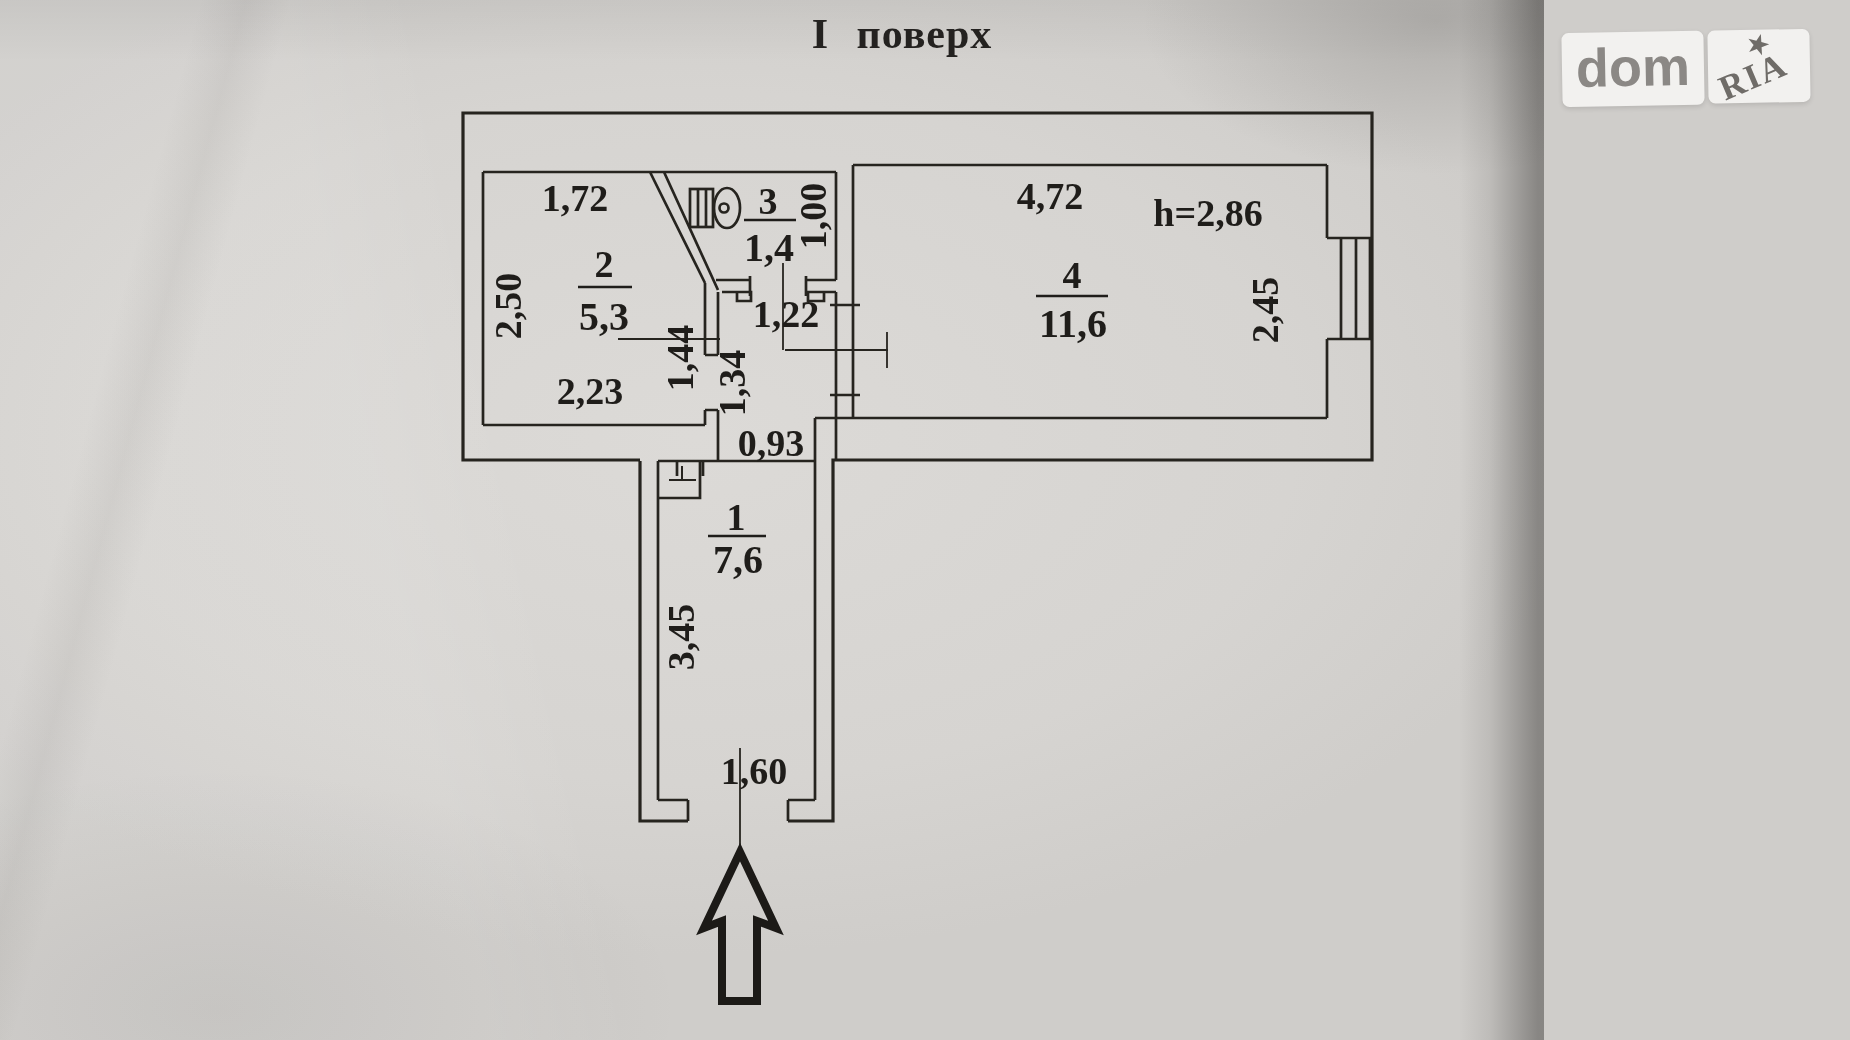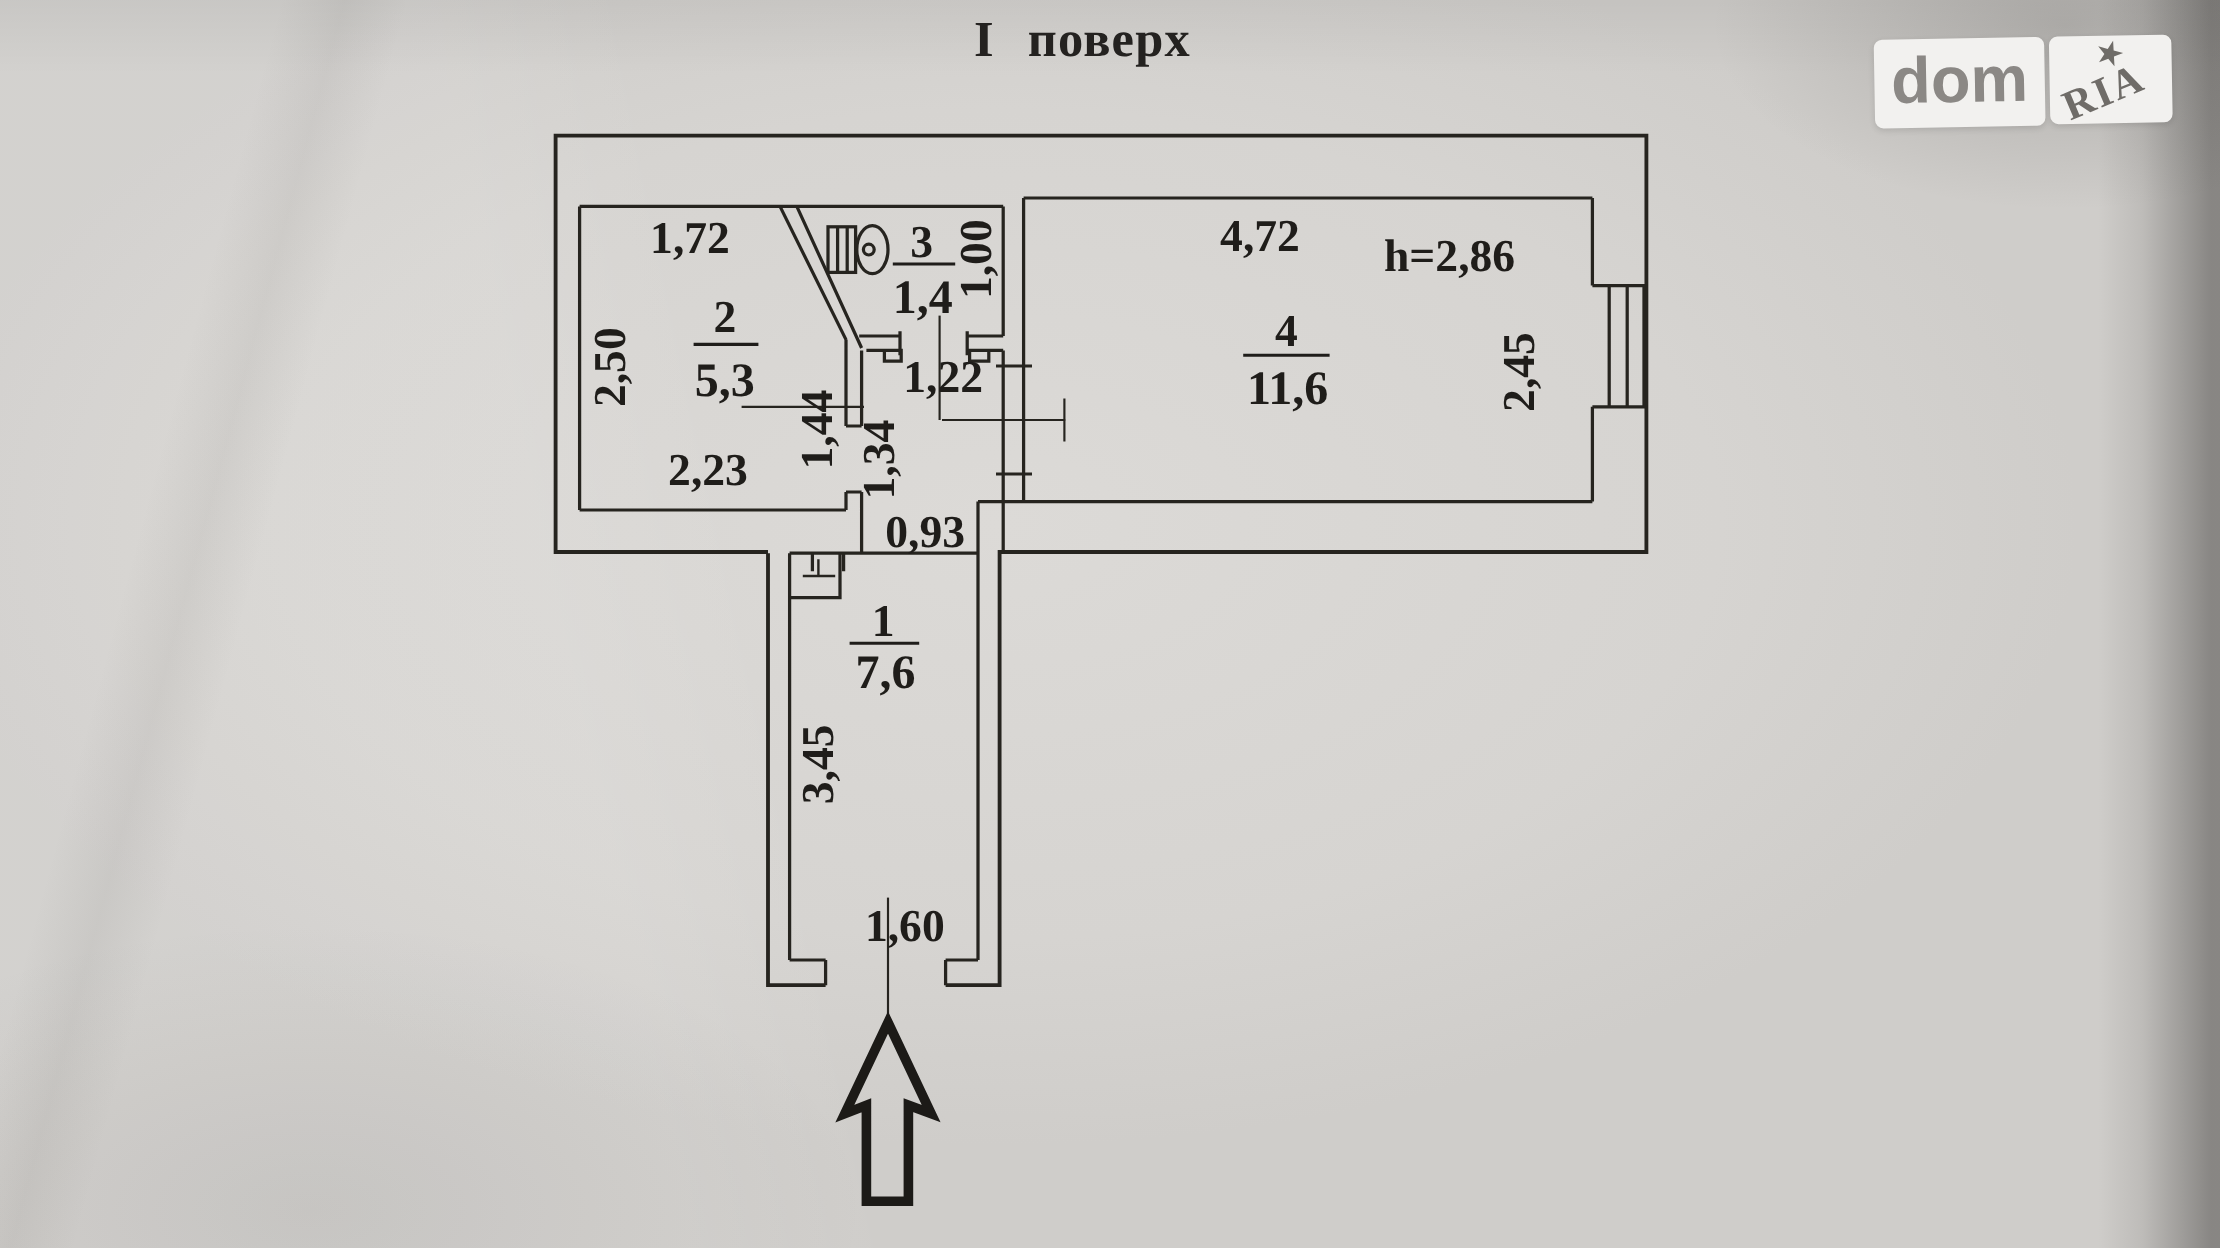--- a/index.html
+++ b/index.html
@@ -2,21 +2,21 @@
 <html><head>
 <meta charset="utf-8">
 <style>
   html,body{margin:0;padding:0;}
   body{
     width:1850px;height:1040px;overflow:hidden;
     font-family:"Liberation Serif","DejaVu Serif",serif;
     background:#cfcdca;
   }
   .page{
-    position:relative;width:1850px;height:1040px;
+    position:relative;width:1544px;height:1040px;
     background:
       radial-gradient(420px 220px at 93% 2%, rgba(55,53,50,.20), rgba(0,0,0,0) 70%),
       linear-gradient(to right, rgba(0,0,0,0) 94.5%, rgba(38,36,34,.10) 96.5%, rgba(38,36,34,.42) 99.6%),
       linear-gradient(to bottom, rgba(0,0,0,.05), rgba(0,0,0,0) 6%),
       linear-gradient(105deg, rgba(0,0,0,0) 11%, rgba(80,76,72,.07) 13.5%, rgba(0,0,0,0) 16%),
       linear-gradient(78deg, rgba(255,255,255,.09) 28%, rgba(0,0,0,0) 36%),
       radial-gradient(620px 320px at 14% 97%, rgba(70,67,64,.10), rgba(0,0,0,0) 75%),
       radial-gradient(1250px 720px at 45% 42%, #dcdad7 0%, #d6d4d1 48%, rgba(214,212,209,0) 72%),
       #cfcdca;
     text-decoration: underline;

